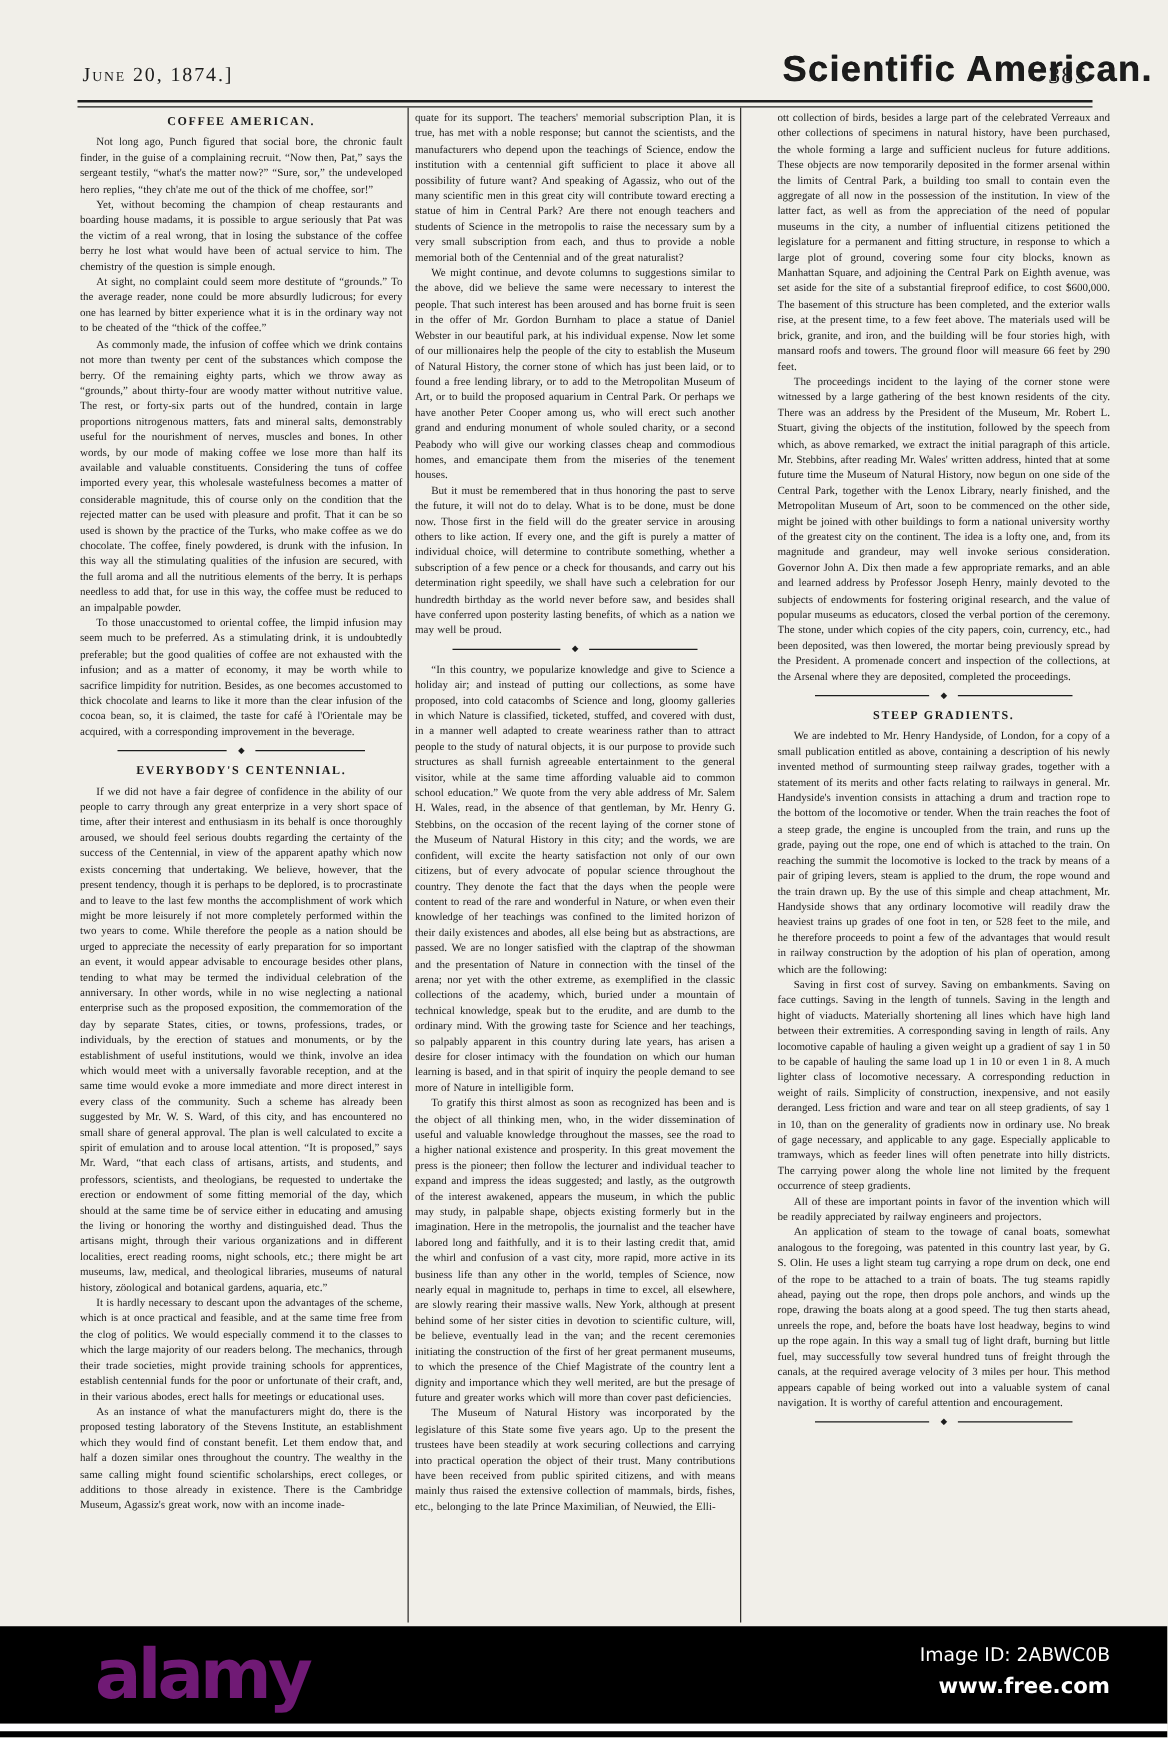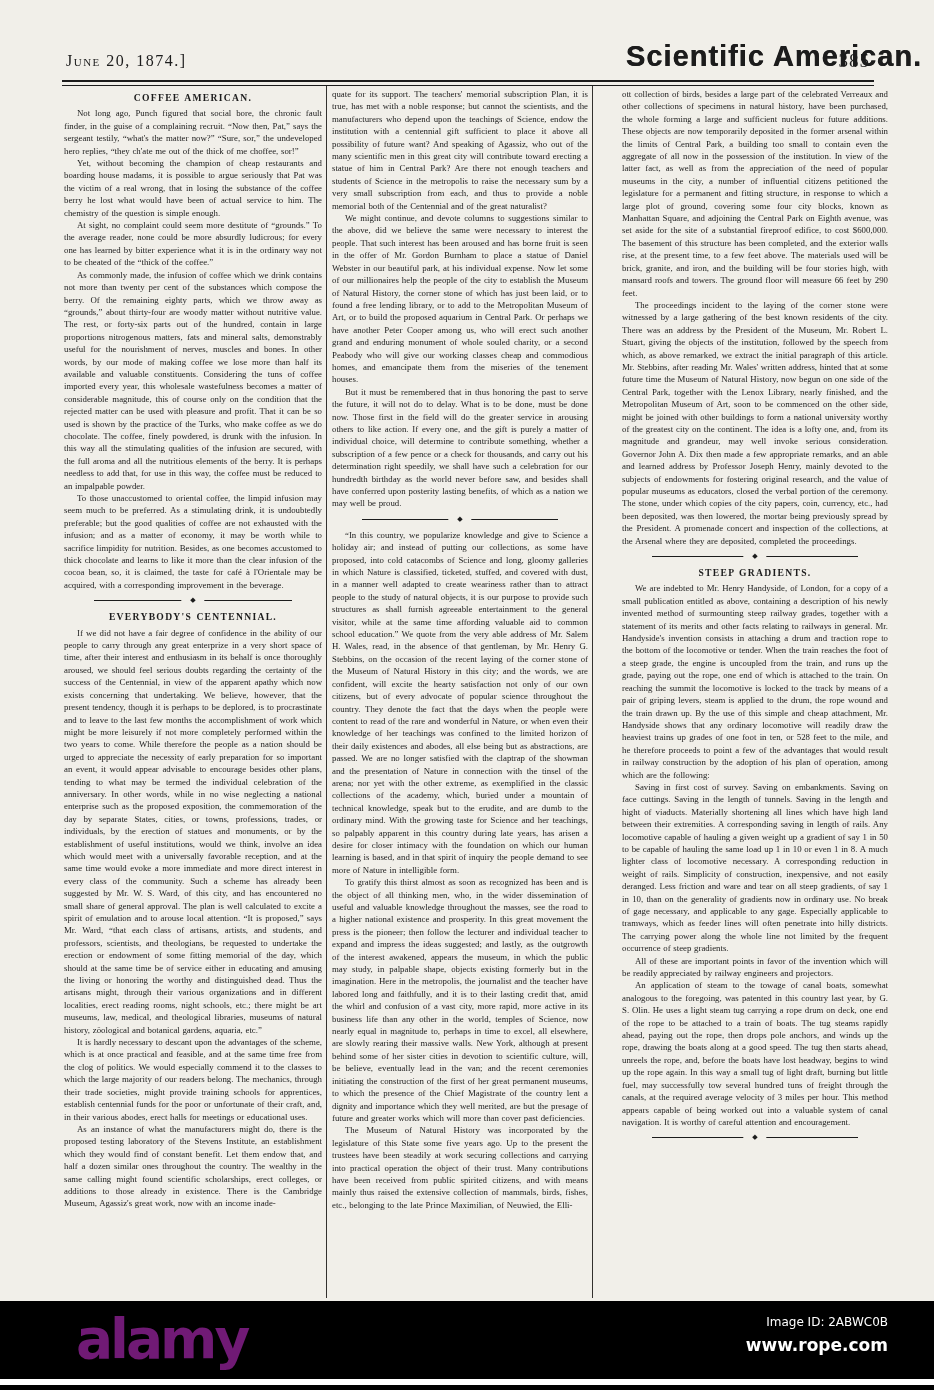--- a/index.html
+++ b/index.html
@@ -56,21 +56,21 @@
   .footer-bar { position:absolute; left:0; top:1301px; width:934px; height:78px; background:#000; }
   .alamy-logo {
     position:absolute; left:48px; top:1309px; color:#701a75;
     font-family:"DejaVu Sans", sans-serif; font-weight:bold;
     font-size:55px; line-height:60px; letter-spacing:-3px;margin-left:28px;
   }
   .footer-meta {
     position:absolute; right:46px; top:1315px; text-align:right; color:#fff;
     font-family:"DejaVu Sans", sans-serif;
   }
-  .image-id { font-size:12px; margin:0 0 6px 0; }
+  .image-id { font-size:15px; margin:0 0 6px 0; }
   .alamy-url { font-size:17px; font-weight:bold; margin:0; }
   .footer-gap { position:absolute; left:0; top:1379px; width:934px; height:6px; background:#ffffff; }
   .bottom-strip { position:absolute; left:0; top:1385px; width:934px; height:5px; background:#000; }
 </style>
 </head>
 <body>
 
 <div class="masthead-date">June 20, 1874.]</div>
 <div class="masthead-title">Scientific American.</div>
 <div class="page-number">385</div>
@@ -109,16 +109,16 @@
     <p class="body-para">Saving in first cost of survey. Saving on embankments. Saving on face cuttings. Saving in the length of tunnels. Saving in the length and hight of viaducts. Materially shortening all lines which have high land between their extremities. A corresponding saving in length of rails. Any locomotive capable of hauling a given weight up a gradient of say 1 in 50 to be capable of hauling the same load up 1 in 10 or even 1 in 8. A much lighter class of locomotive necessary. A corresponding reduction in weight of rails. Simplicity of construction, inexpensive, and not easily deranged. Less friction and ware and tear on all steep gradients, of say 1 in 10, than on the generality of gradients now in ordinary use. No break of gage necessary, and applicable to any gage. Especially applicable to tramways, which as feeder lines will often penetrate into hilly districts. The carrying power along the whole line not limited by the frequent occurrence of steep gradients.</p>
     <p class="body-para">All of these are important points in favor of the invention which will be readily appreciated by railway engineers and projectors.</p>
     <p class="body-para">An application of steam to the towage of canal boats, somewhat analogous to the foregoing, was patented in this country last year, by G. S. Olin. He uses a light steam tug carrying a rope drum on deck, one end of the rope to be attached to a train of boats. The tug steams rapidly ahead, paying out the rope, then drops pole anchors, and winds up the rope, drawing the boats along at a good speed. The tug then starts ahead, unreels the rope, and, before the boats have lost headway, begins to wind up the rope again. In this way a small tug of light draft, burning but little fuel, may successfully tow several hundred tuns of freight through the canals, at the required average velocity of 3 miles per hour. This method appears capable of being worked out into a valuable system of canal navigation. It is worthy of careful attention and encouragement.</p>
     <div class="orn-divider"></div>
   </div>
 
 <div class="footer-bar"></div>
 <div class="alamy-logo">alamy</div>
 <div class="footer-meta">
   <p class="image-id">Image ID: 2ABWC0B</p>
-  <p class="alamy-url">www.rope.com</p>
+  <p class="alamy-url">www.free.com</p>
 </div>
 <div class="footer-gap"></div>
 <div class="bottom-strip"></div>
 
 </body></html>

